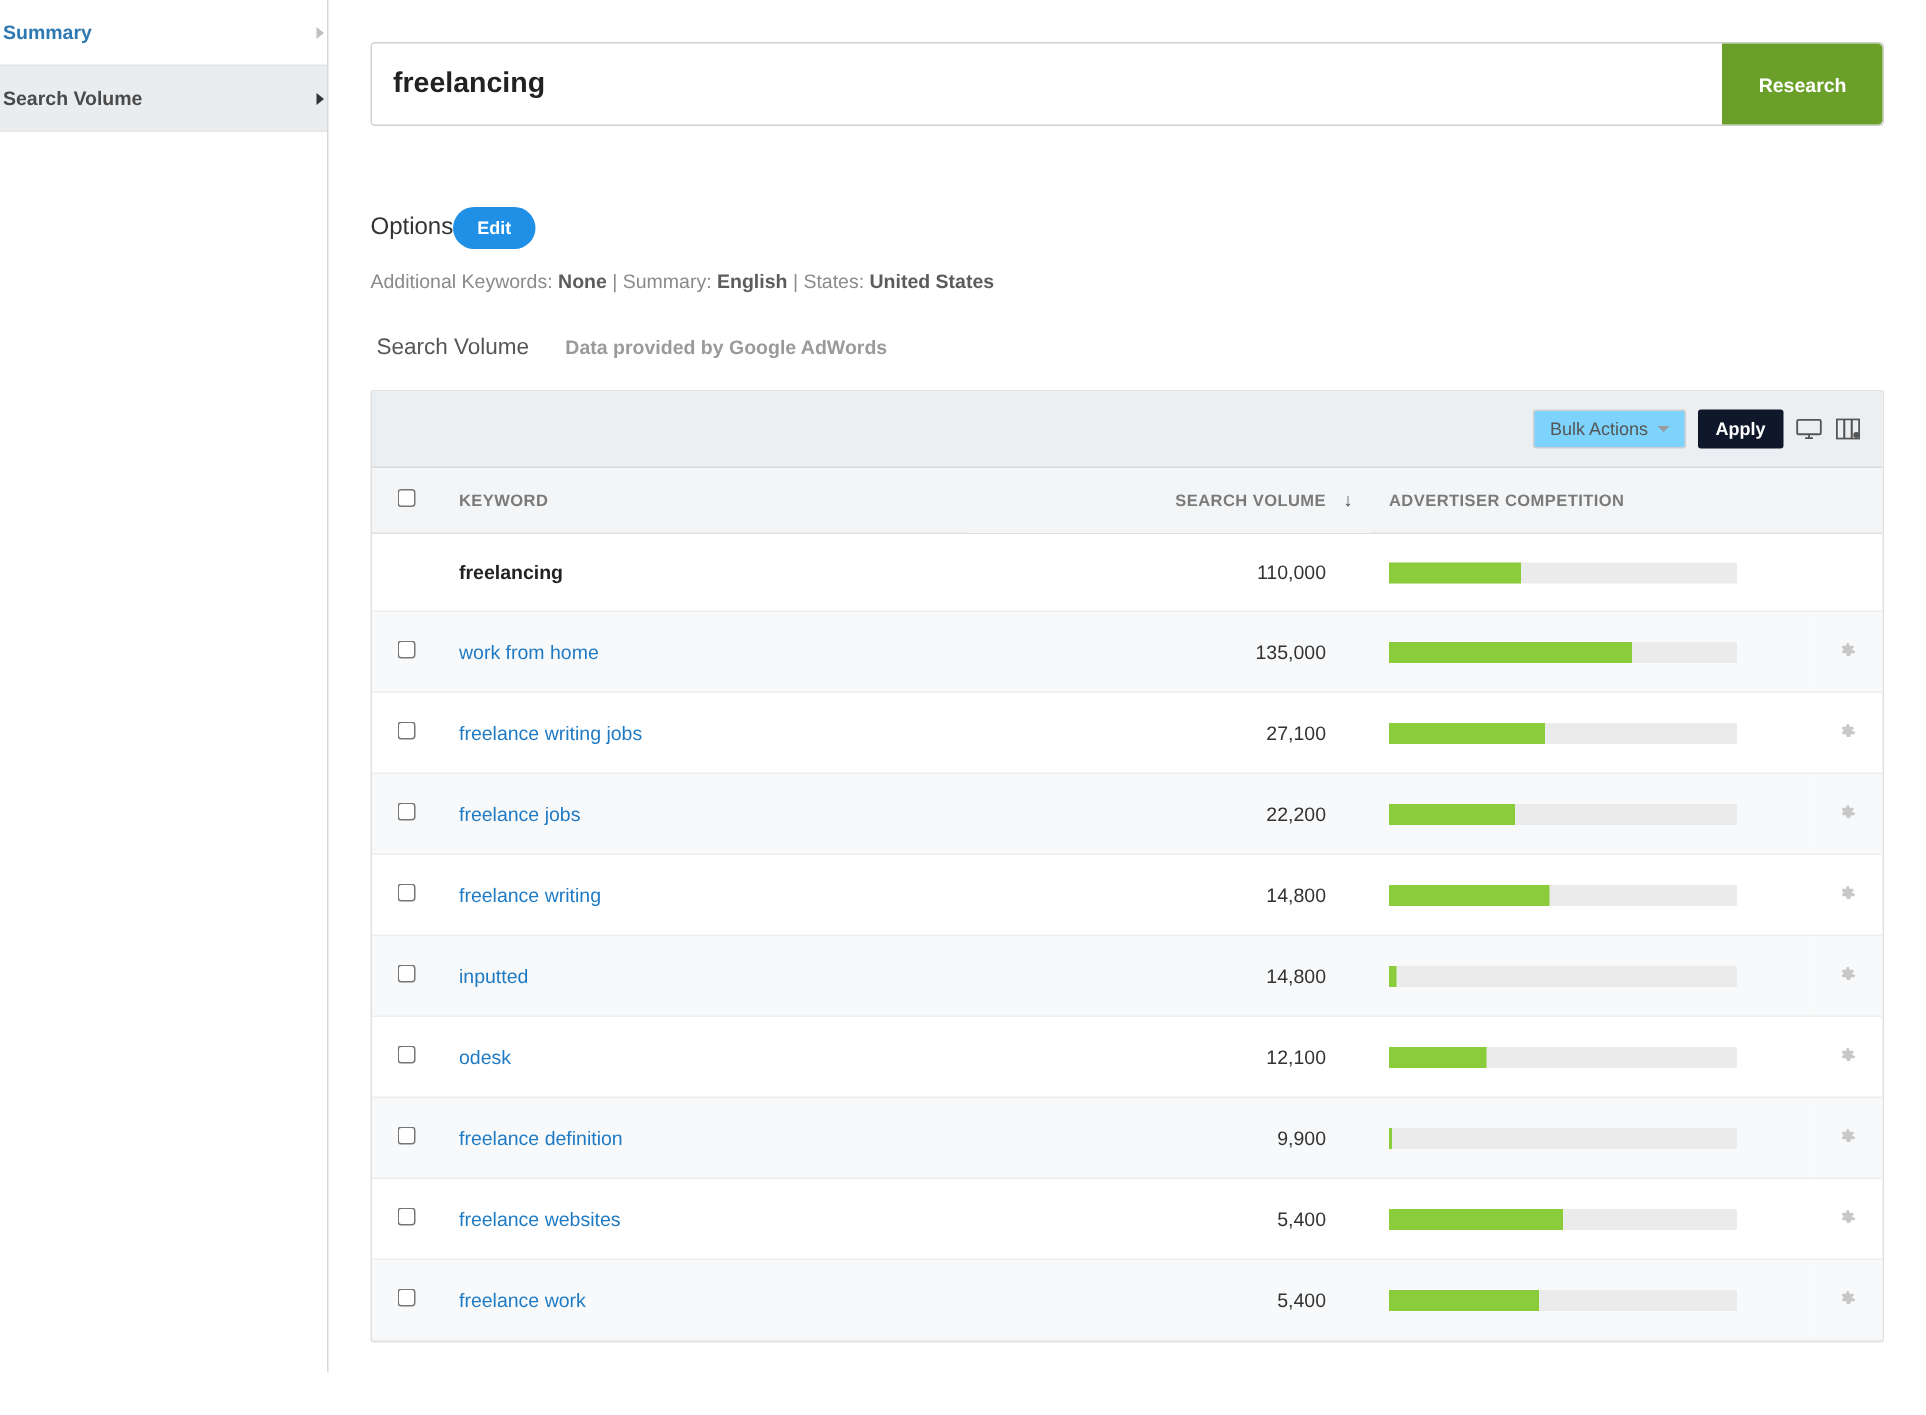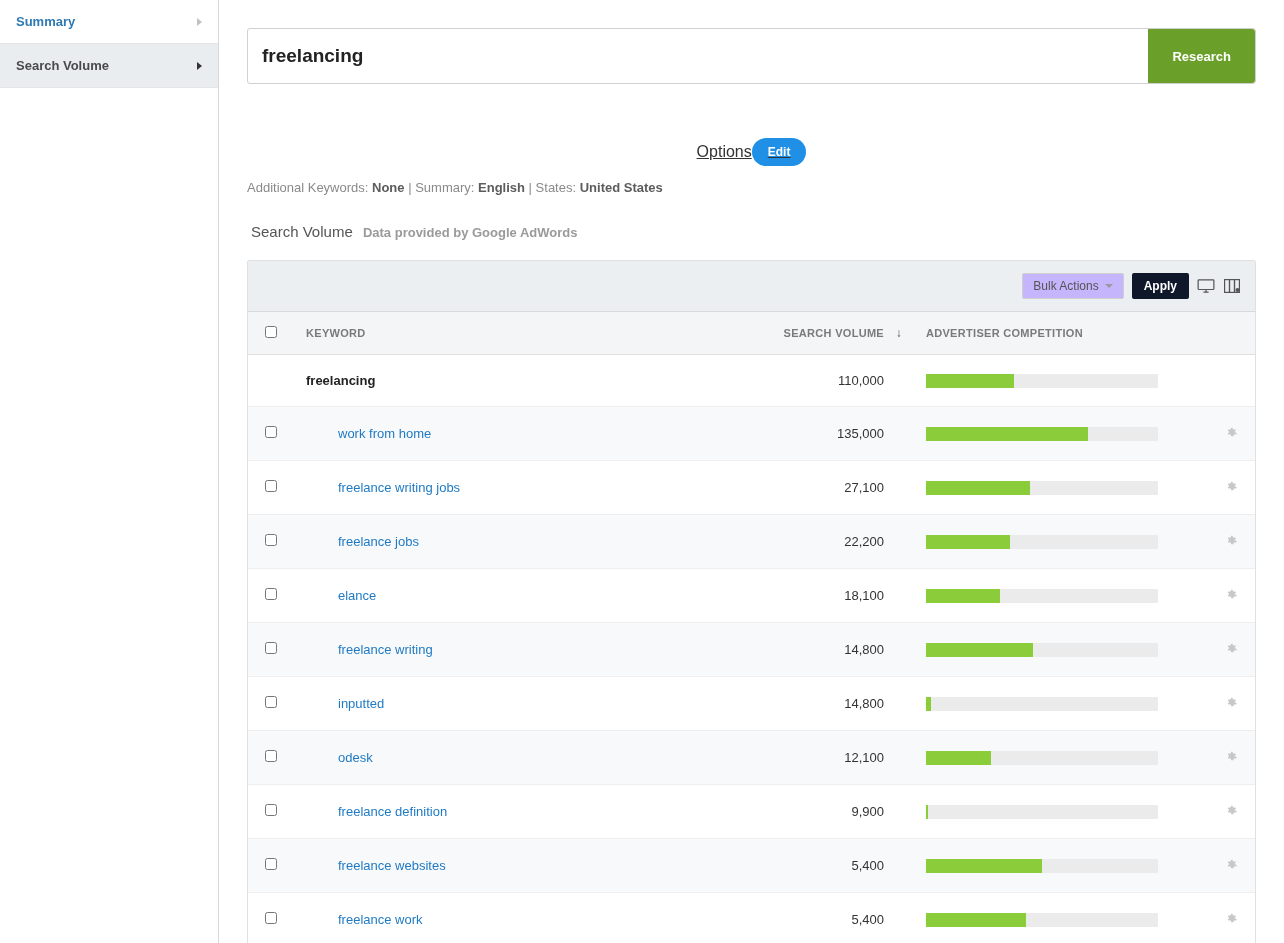--- a/index.html
+++ b/index.html
@@ -2,64 +2,64 @@
 <html><head>
   <meta charset="utf-8">
   <style>
     * { box-sizing: border-box; margin: 0; padding: 0; }
     body { font-family: -apple-system, BlinkMacSystemFont, "Segoe UI", Helvetica, Arial, sans-serif; font-size: 13px; color: #333; background: #fff; width: 1284px; }
     
     .layout { display: flex; }
     
     
     .sidebar { width: 219px; border-right: 1px solid #d8d8d8; background: #fff; }
-    .sidebar-item { display: flex; justify-content: space-between; align-items: center; padding: 14px 16px; border-bottom: 1px solid #e5e5e5; cursor: pointer; font-size: 13px; font-weight: 600; }
+    .sidebar-item { display: flex; justify-content: space-between; align-items: center; padding: 14px 2px; border-bottom: 1px solid #e5e5e5; cursor: pointer; font-size: 13px; font-weight: 600; }
     .sidebar-item.link { color: #2e79b2; }
     .sidebar-item.active { background: #e9edf0; color: #4a4a4a; }
     .chevron { width: 0; height: 0; border-top: 4px solid transparent; border-bottom: 4px solid transparent; border-left: 5px solid #c0c0c0; }
     .chevron.dark { border-left-color: #333; }
     
     
     .main { flex: 1; padding: 0 16px 20px 16px; }
     
     .search-bar { display: flex; margin: 28px 12px 0 12px; border: 1px solid #d0d0d0; border-radius: 3px; background: #fff; }
     .search-bar .search-text { flex: 1; padding: 16px 14px; font-size: 19px; font-weight: 700; color: #222; }
     .search-bar .research-btn { background: #6aa02a; color: #fff; border: none; padding: 0 24px; font-size: 13px; font-weight: 600; border-radius: 0 3px 3px 0; cursor: pointer; }
     
-    .options-heading { margin: 54px 12px 0 12px; font-size: 16px; font-weight: 400; color: #333; display: flex; justify-content: center; align-items: center; text-decoration: underline; }
+    .options-heading { margin: 54px 12px 0 12px; font-size: 16px; font-weight: 400; color: #333; display: flex; justify-content: flex-start; align-items: center; }
     .edit-btn { background: #1f90e6; color: #fff; border: none; padding: 7px 16px; border-radius: 14px; font-size: 12px; font-weight: 600; cursor: pointer; }
     
     .options-line { margin: 14px 12px 0 12px; color: #8a8a8a; font-size: 13px; }
     .options-line .strong { color: #5c5c5c; font-weight: 600; }
     
     .section-title { margin: 28px 16px 0 16px; font-size: 15px; color: #555; font-weight: 400; }
-    .section-title .provider { color: #9a9a9a; font-size: 13px; font-weight: 600; margin-left: 6px; }
+    .section-title .provider { color: #9a9a9a; font-size: 13px; font-weight: 600; margin-left: 20px; }
     
     
     .panel { margin: 20px 12px 0 12px; border: 1px solid #e0e0e0; border-radius: 2px; }
     .panel-toolbar { background: #eceff2; padding: 12px 14px; display: flex; justify-content: flex-end; align-items: center; gap: 8px; border-bottom: 1px solid #dadada; }
-    .bulk-select { display: flex; align-items: center; gap: 6px; background: #c4b5fd; border: 1px solid #cfcfcf; padding: 5px 10px; border-radius: 2px; font-size: 12px; color: #555; cursor: pointer; }
+    .bulk-select { display: flex; align-items: center; gap: 6px; background: #7dd3fc; border: 1px solid #cfcfcf; padding: 5px 10px; border-radius: 2px; font-size: 12px; color: #555; cursor: pointer; }
     .bulk-select .caret { width: 0; height: 0; border-left: 4px solid transparent; border-right: 4px solid transparent; border-top: 4px solid #999; }
     .apply-btn { background: #0f172a; color: #fff; border: none; padding: 6px 12px; border-radius: 2px; font-size: 12px; font-weight: 600; cursor: pointer; }
     .tool-icon { width: 18px; height: 16px; cursor: pointer; display: flex; align-items: center; justify-content: center; }
     
     table { width: 100%; border-collapse: collapse; }
     thead th { background: #f3f5f7; text-align: left; padding: 14px 12px; font-size: 11px; font-weight: 600; color: #7a7a7a; letter-spacing: 0.3px; border-bottom: 1px solid #e0e0e0; }
     th.col-cb { width: 46px; text-align: center; }
     th.col-kw { width: 350px; }
     th.col-vol { width: 270px; text-align: right; padding-right: 30px; position: relative; }
     th.col-vol .sort-arrow { position: absolute; right: 12px; top: 14px; font-size: 12px; color: #555; }
     th.col-comp { }
     th.col-gear { width: 48px; }
     
     tbody tr { border-bottom: 1px solid #eee; }
     tbody tr:nth-child(even) { background: #f8f9fa; }
     tbody td { padding: 18px 12px; font-size: 13px; vertical-align: middle; }
     td.col-cb { text-align: center; }
-    td.col-kw a { color: #1f7ac4; text-decoration: none; margin-left: 32px; }
+    td.col-kw a { color: #1f7ac4; text-decoration: none; }
     td.col-kw .bold-kw { color: #222; font-weight: 700; }
     td.col-vol { text-align: right; padding-right: 30px; color: #333; }
     td.col-comp { }
     td.col-gear { text-align: center; color: #c8c8c8; }
     
     .bar-wrap { width: 232px; height: 14px; background: #ebebeb; border-radius: 1px; position: relative; }
     .bar-fill { position: absolute; left: 0; top: 0; bottom: 0; background: #8bcc3a; }
     
     input[type="checkbox"] { width: 12px; height: 12px; cursor: pointer; }
     
@@ -197,34 +197,20 @@
                   <div class="bar-fill" style="width:36%"></div>
                 </div>
               </td>
               <td class="col-gear"><span><svg class="gear-svg" viewBox="0 0 16 16">
                     <path d="M8 10a2 2 0 100-4 2 2 0 000 4z"></path>
                     <path d="M13.3 8.6l1.4.8-1 1.7-1.5-.5c-.3.3-.7.5-1.1.7l-.3 1.6H8.2l-.3-1.6c-.4-.2-.8-.4-1.1-.7l-1.5.5-1-1.7 1.4-.8c0-.2-.1-.4-.1-.6s0-.4.1-.6l-1.4-.8 1-1.7 1.5.5c.3-.3.7-.5 1.1-.7l.3-1.6h1.6l.3 1.6c.4.2.8.4 1.1.7l1.5-.5 1 1.7-1.4.8c0 .2.1.4.1.6s0 .4-.1.6z"></path>
                   </svg></span></td>
             </tr>
             <tr>
               <td class="col-cb"><input type="checkbox" style=""></td>
-              <td class="col-kw"><a href="#">elance</a></td>
-              <td class="col-vol">18,100</td>
-              <td class="col-comp">
-                <div class="bar-wrap">
-                  <div class="bar-fill" style="width:32%"></div>
-                </div>
-              </td>
-              <td class="col-gear"><span><svg class="gear-svg" viewBox="0 0 16 16">
-                    <path d="M8 10a2 2 0 100-4 2 2 0 000 4z"></path>
-                    <path d="M13.3 8.6l1.4.8-1 1.7-1.5-.5c-.3.3-.7.5-1.1.7l-.3 1.6H8.2l-.3-1.6c-.4-.2-.8-.4-1.1-.7l-1.5.5-1-1.7 1.4-.8c0-.2-.1-.4-.1-.6s0-.4.1-.6l-1.4-.8 1-1.7 1.5.5c.3-.3.7-.5 1.1-.7l.3-1.6h1.6l.3 1.6c.4.2.8.4 1.1.7l1.5-.5 1 1.7-1.4.8c0 .2.1.4.1.6s0 .4-.1.6z"></path>
-                  </svg></span></td>
-            </tr>
-            <tr>
-              <td class="col-cb"><input type="checkbox" style=""></td>
               <td class="col-kw"><a href="#">freelance writing</a></td>
               <td class="col-vol">14,800</td>
               <td class="col-comp">
                 <div class="bar-wrap">
                   <div class="bar-fill" style="width:46%"></div>
                 </div>
               </td>
               <td class="col-gear"><span><svg class="gear-svg" viewBox="0 0 16 16">
                     <path d="M8 10a2 2 0 100-4 2 2 0 000 4z"></path>
                     <path d="M13.3 8.6l1.4.8-1 1.7-1.5-.5c-.3.3-.7.5-1.1.7l-.3 1.6H8.2l-.3-1.6c-.4-.2-.8-.4-1.1-.7l-1.5.5-1-1.7 1.4-.8c0-.2-.1-.4-.1-.6s0-.4.1-.6l-1.4-.8 1-1.7 1.5.5c.3-.3.7-.5 1.1-.7l.3-1.6h1.6l.3 1.6c.4.2.8.4 1.1.7l1.5-.5 1 1.7-1.4.8c0 .2.1.4.1.6s0 .4-.1.6z"></path>

